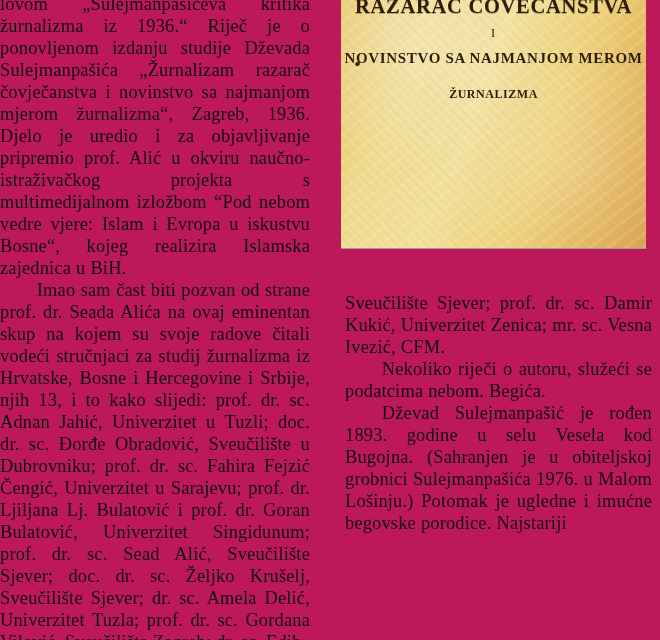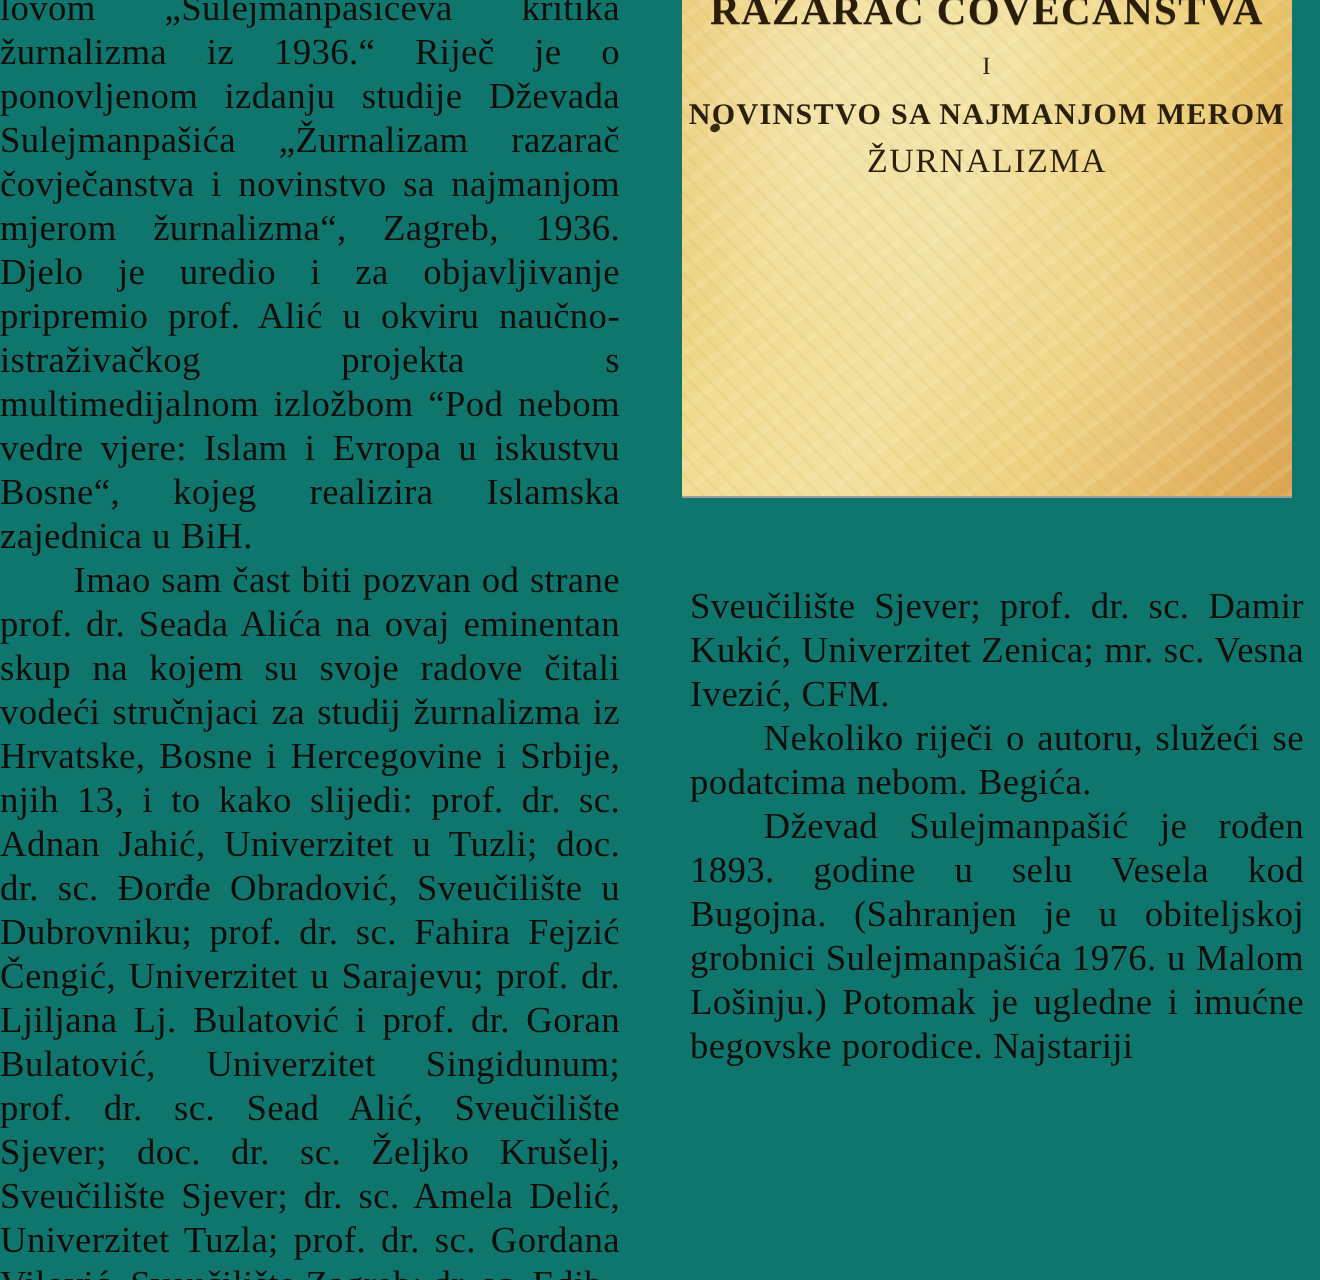--- a/index.html
+++ b/index.html
@@ -11,21 +11,21 @@
     width: 660px;
     height: 640px;
     overflow: hidden;
     font-family: "Liberation Serif", "DejaVu Serif", serif;
     color: #100d0b;
   }
   .page {
     position: relative;
     width: 660px;
     height: 640px;
-    background: #0f766e;
+    background: #be185d;
   }
 
   
   .col {
     position: absolute;
     top: 0;
     width: 310px;
   }
   .col-left  { left: 0px;  }
 
@@ -104,26 +104,26 @@
   .cover-sub1 {
     margin: 0;
     padding-top: 10px;
     font-size: 15px;
     line-height: 16px;
     letter-spacing: 0.045em;
     font-weight: 700;
     color: #2c1f0a;
   }
   .cover-sub2 {
-    margin: 3px;
+    margin: 16px;
     padding-top: 4px;
-    font-size: 17px;
+    font-size: 12px;
     line-height: 16px;
     letter-spacing: 0.045em;
-    font-weight: 400;
+    font-weight: 700;
     color: #2c1f0a;
   }
   .cover-speck {
     position: absolute;
     left: 14px;
     top: 62px;
     width: 5px;
     height: 4px;
     background: #3a2a10;
     border-radius: 55% 45% 50% 50%;

